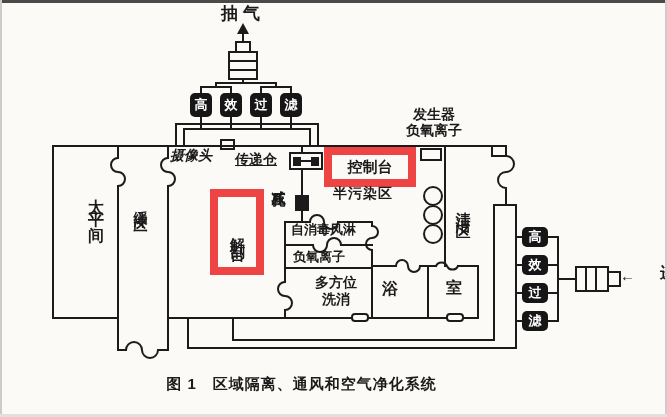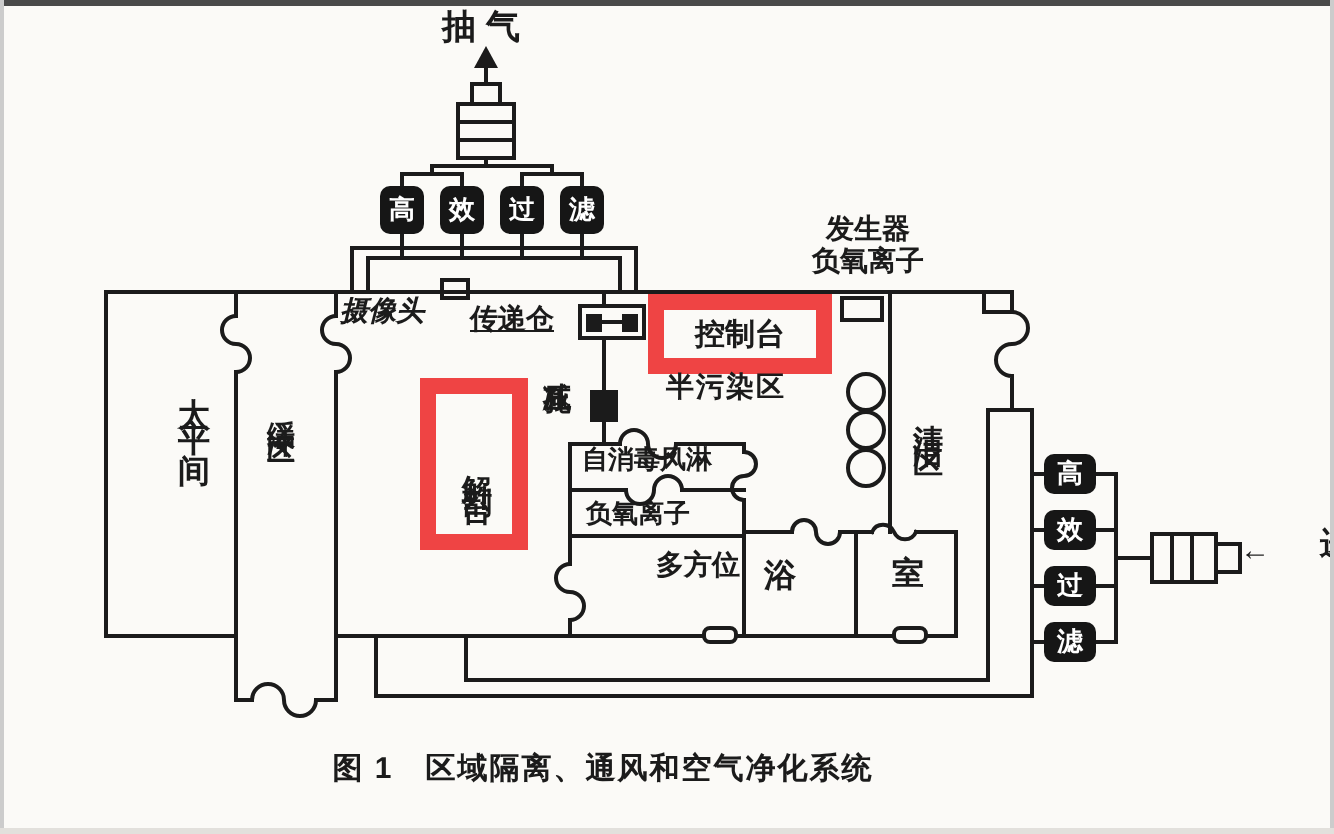--- a/index.html
+++ b/index.html
@@ -168,22 +168,23 @@
   </div>
 
   <div class="lbl v" style="left:272px; top:180px; font-size:14px; letter-spacing:1px;">减压孔</div>
 
   <div class="lbl" style="left:333px; top:186px; font-size:14px; letter-spacing:1px;">半污染区</div>
 
   <div class="lbl b" style="left:291px; top:224px; font-size:13px;font-family:Liberation Mono, monospace;">自消毒风淋</div>
 
   <div class="lbl b" style="left:293px; top:250px; font-size:13px;">负氧离子</div>
 
-  <div class="lbl b twoline" style="left:302px; top:274px; width:68px; font-size:14px; line-height:17px;text-align:right;">
+  <div class="lbl b twoline" style="left:302px; top:274px; width:68px; font-size:14px; line-height:17px;">
     <div>多方位</div>
+    <div>洗消</div>
   </div>
 
   <div class="lbl" style="left:382px; top:281px; font-size:16px;">浴</div>
 
   <div class="lbl" style="left:446px; top:280px; font-size:16px;">室</div>
 
   <div class="lbl v" style="left:456px; top:200px; font-size:15px; letter-spacing:6px;">清洁区</div>
 
   <div class="lbl" style="left:620px; top:268px; font-size:15px;">←</div>
 

